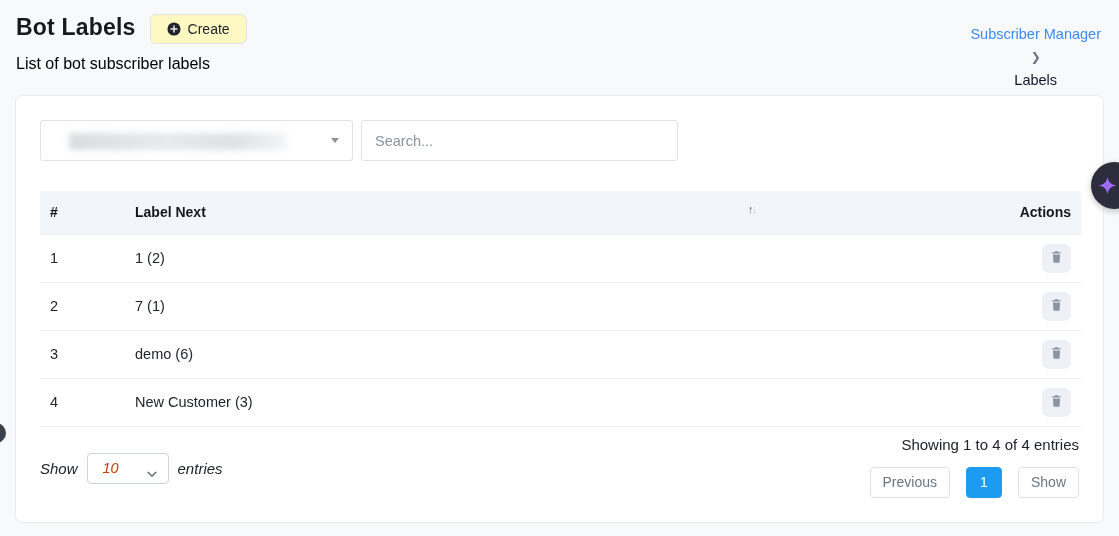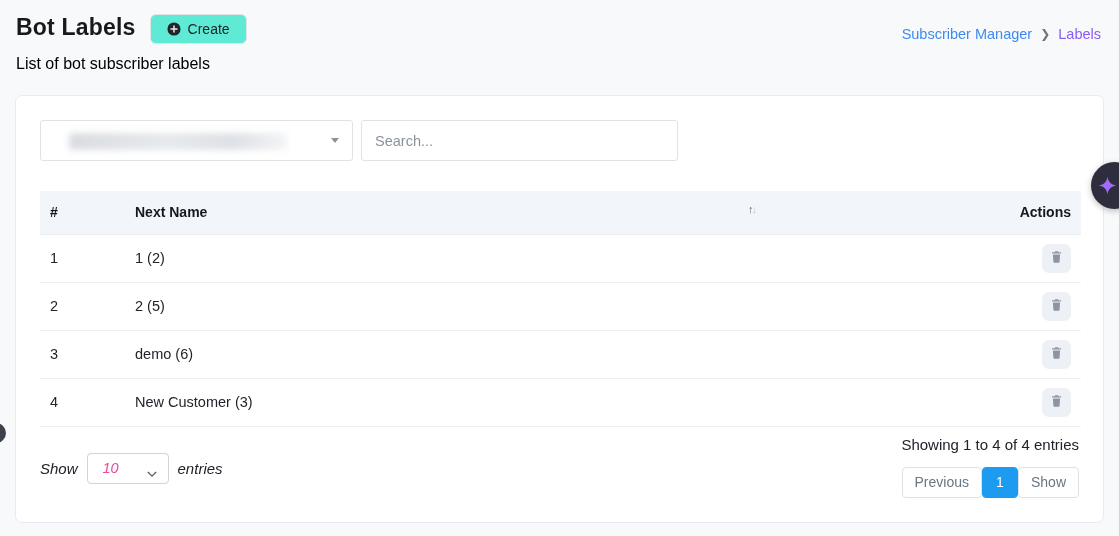--- a/index.html
+++ b/index.html
@@ -17,35 +17,35 @@
   }
 
   
   .page-header { position:absolute; left:16px; top:14px; right:16px; }
   .title-row { display:flex; align-items:flex-start; gap:14px; }
   .page-title {
     font-size:23px; font-weight:700; color:#17191c; letter-spacing:.2px;
   }
   .create-btn {
     display:inline-flex; align-items:center; gap:7px;
-    background:#5eead4; border:1px solid #e2e4e9; border-radius:6px;
+    background:#fef9c3; border:1px solid #e2e4e9; border-radius:6px;
     height:30px; padding:0 16px;
     font-size:14px; color:#1d2127; cursor:pointer;
     font-family:"Liberation Sans", sans-serif;
   }
   .plus-circle { width:14px; height:14px; display:inline-block; }
   .subtitle { margin-top:11px; font-size:16px; color:#000000; }
 
   .breadcrumb {
     position:absolute; right:2px; top:12px;
-    font-size:14.5px; display:flex; align-items:center; gap:8px;
+    font-size:14.5px; display:flex; align-items:center; gap:8px;flex-direction:column;
   }
   .breadcrumb a { color:#3d8bf2; text-decoration:none; cursor:pointer; }
   .crumb-sep { color:#6c757d; font-size:12px; }
-  .crumb-current { color:#8b5cf6; }
+  .crumb-current { color:#0f172a; }
 
   
   .card {
     position:absolute; left:15px; top:95px;
     width:1089px; height:428px;
     background:#ffffff;
     border:1px solid #e8ebef; border-radius:7px;
     padding:24px 24px 14px 24px;
   }
 
@@ -103,27 +103,27 @@
     background:#edf0f4; cursor:pointer; vertical-align:middle;
   }
 
   
   .table-footer { display:flex; justify-content:space-between; margin-top:9px; }
   .show-group { display:flex; align-items:center; gap:9px; margin-top:3px; font-size:15px; color:#20242a;font-style:italic; }
   .entries-select {
     position:relative; width:82px; height:31px;
     border:1px solid #ced4da; border-radius:4px; background:#fff;
     display:flex; align-items:center; padding-left:15px;
-    font-size:14.5px; color:#ec4899; cursor:pointer;
+    font-size:14.5px; color:#c2410c; cursor:pointer;
   }
   .entries-chevron { position:absolute; right:11px; top:11px; width:10px; height:7px; }
 
   .footer-right { display:flex; flex-direction:column; align-items:flex-end; }
   .showing-status { font-size:15px; color:#20242a;margin-left:44px; }
-  .pagination { display:flex; gap:0; margin-top:14px; }
+  .pagination { display:flex; gap:16px; margin-top:14px; }
   .page-btn {
     height:31px; border:1px solid #dee2e6; background:#fff; border-radius:4px;
     font-size:14px; color:#6a7682; padding:0 12px; cursor:pointer;
     font-family:"Liberation Sans", sans-serif;
   }
   .page-btn.active {
     background:#1d9bf0; border-color:#1d9bf0; color:#fff; width:36px; padding:0;
   }
 
   
@@ -179,21 +179,21 @@
     <table class="labels">
       <colgroup>
           <col style="width:85px">
           <col style="width:660px">
           <col style="width:296px">
         </colgroup>
       <thead>
         <tr>
           <th>#</th>
           <th>
-            <span>Next Name</span>
+            <span>Label Next</span>
             <span class="sort-arrows"><span class="sort-asc">↑</span><span class="sort-desc">↓</span></span>
           </th>
           <th class="col-actions">Actions</th>
         </tr>
       </thead>
       <tbody>
         <tr>
           <td>1</td>
           <td>1 (2)</td>
           <td class="cell-actions">
@@ -201,21 +201,21 @@
               <span>
                 <svg viewBox="0 0 16 16" width="13" height="14">
                     <path fill="#8d95a3" d="M6.2 1h3.6l.6 1.2H13c.4 0 .7.3.7.7s-.3.7-.7.7H3c-.4 0-.7-.3-.7-.7s.3-.7.7-.7h2.6L6.2 1zM3.6 4.8h8.8l-.6 8.9c-.05.7-.6 1.3-1.3 1.3H5.5c-.7 0-1.25-.6-1.3-1.3l-.6-8.9z"></path>
                   </svg>
               </span>
             </button>
           </td>
         </tr>
         <tr>
           <td>2</td>
-          <td>2 (5)</td>
+          <td>7 (1)</td>
           <td class="cell-actions">
             <button class="delete-btn">
               <span>
                 <svg viewBox="0 0 16 16" width="13" height="14">
                     <path fill="#8d95a3" d="M6.2 1h3.6l.6 1.2H13c.4 0 .7.3.7.7s-.3.7-.7.7H3c-.4 0-.7-.3-.7-.7s.3-.7.7-.7h2.6L6.2 1zM3.6 4.8h8.8l-.6 8.9c-.05.7-.6 1.3-1.3 1.3H5.5c-.7 0-1.25-.6-1.3-1.3l-.6-8.9z"></path>
                   </svg>
               </span>
             </button>
           </td>
         </tr>

